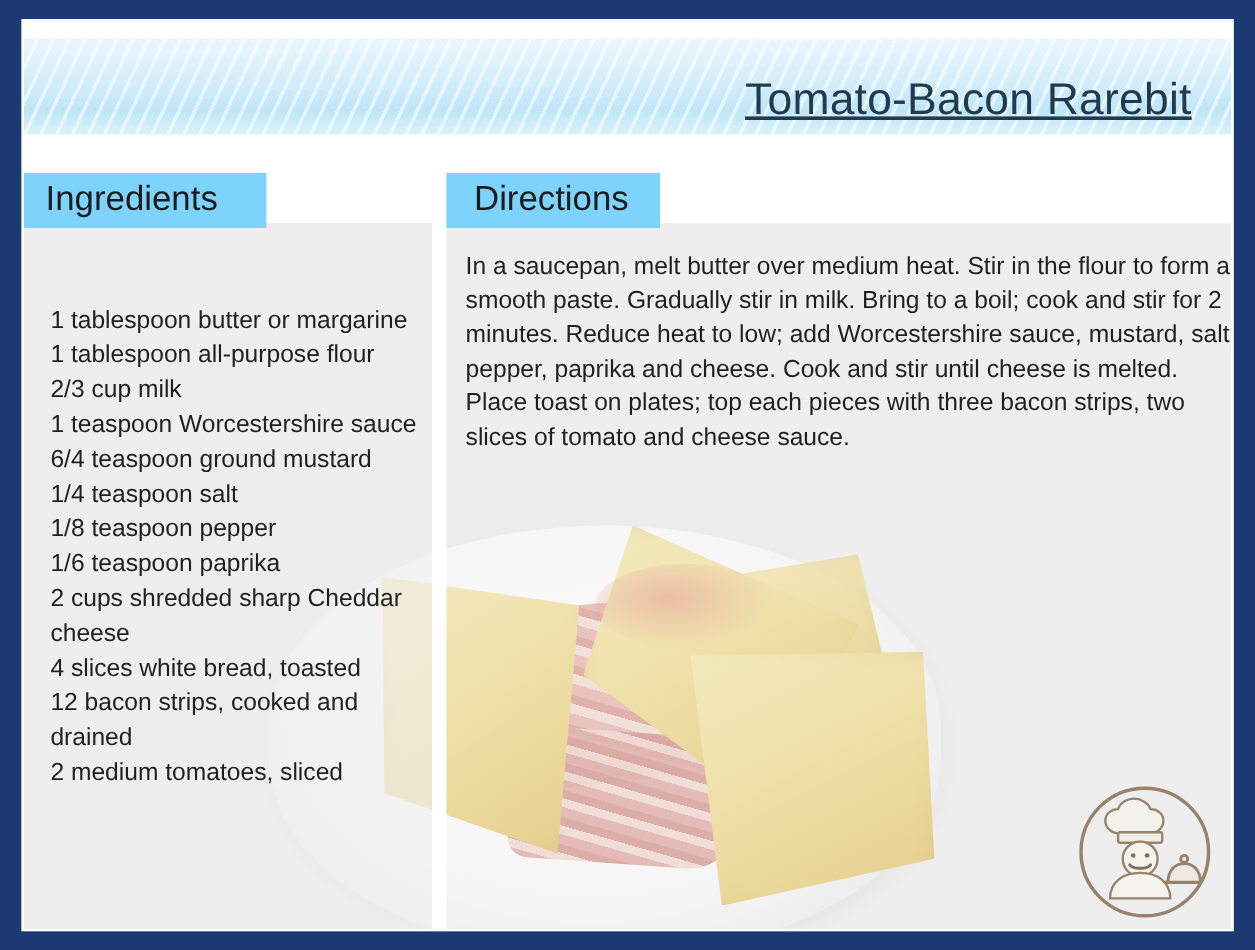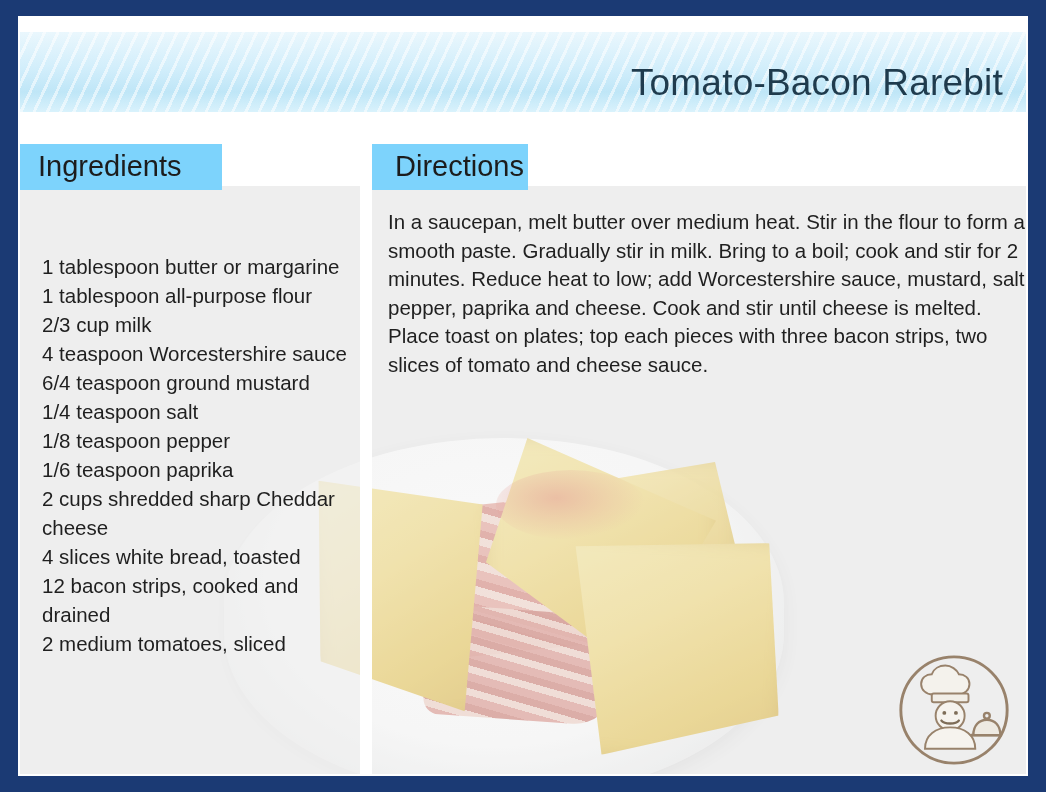--- a/index.html
+++ b/index.html
@@ -44,26 +44,27 @@
       repeating-linear-gradient(115deg,
         rgba(255,255,255,0.0) 0px,
         rgba(255,255,255,0.0) 9px,
         rgba(255,255,255,0.55) 9px,
         rgba(255,255,255,0.55) 12px),
       linear-gradient(to bottom, #eaf7fd 0%, #d2eefb 45%, #bfe6f7 75%, #d9f2fc 100%);
     box-sizing: border-box;
   }
   .header-title {
     position: absolute;
-    right: 25px;
+    right: 35px;
     bottom: 8px;
     font-size: 37px;
     color: #1f3b4d;
     letter-spacing: 0.2px;
     white-space: nowrap;
+    text-decoration: underline;
   }
 
   
   .col-ing {
     position: absolute;
     left: 0;
     top: 168px;
     width: 340px;
     height: 604px;
     background: #eeeeee;
@@ -88,21 +89,21 @@
     white-space: nowrap;
   }
   .tab-ing {
     left: 0;
     top: 126px;
     width: 202px;
   }
   .tab-dir {
     left: 352px;
     top: 126px;
-    width: 156px;
+    width: 178px;
     padding-left: 23px;
   }
 
   
   .photo {
     position: absolute;
     left: 176px;
     top: 392px;
     width: 700px;
     height: 380px;
@@ -279,21 +280,21 @@
     <div class="veil-right"></div>
     <div class="gap-strip"></div>
 
     <div class="tab tab-ing">Ingredients</div>
     <div class="tab tab-dir">Directions</div>
 
     <div class="ing-list">
       <div>1 tablespoon butter or margarine</div>
       <div>1 tablespoon all-purpose flour</div>
       <div>2/3 cup milk</div>
-      <div>4 teaspoon Worcestershire sauce</div>
+      <div>1 teaspoon Worcestershire sauce</div>
       <div>6/4 teaspoon ground mustard</div>
       <div>1/4 teaspoon salt</div>
       <div>1/8 teaspoon pepper</div>
       <div>1/6 teaspoon paprika</div>
       <div>2 cups shredded sharp Cheddar cheese</div>
       <div>4 slices white bread, toasted</div>
       <div>12 bacon strips, cooked and drained</div>
       <div>2 medium tomatoes, sliced</div>
     </div>
 

